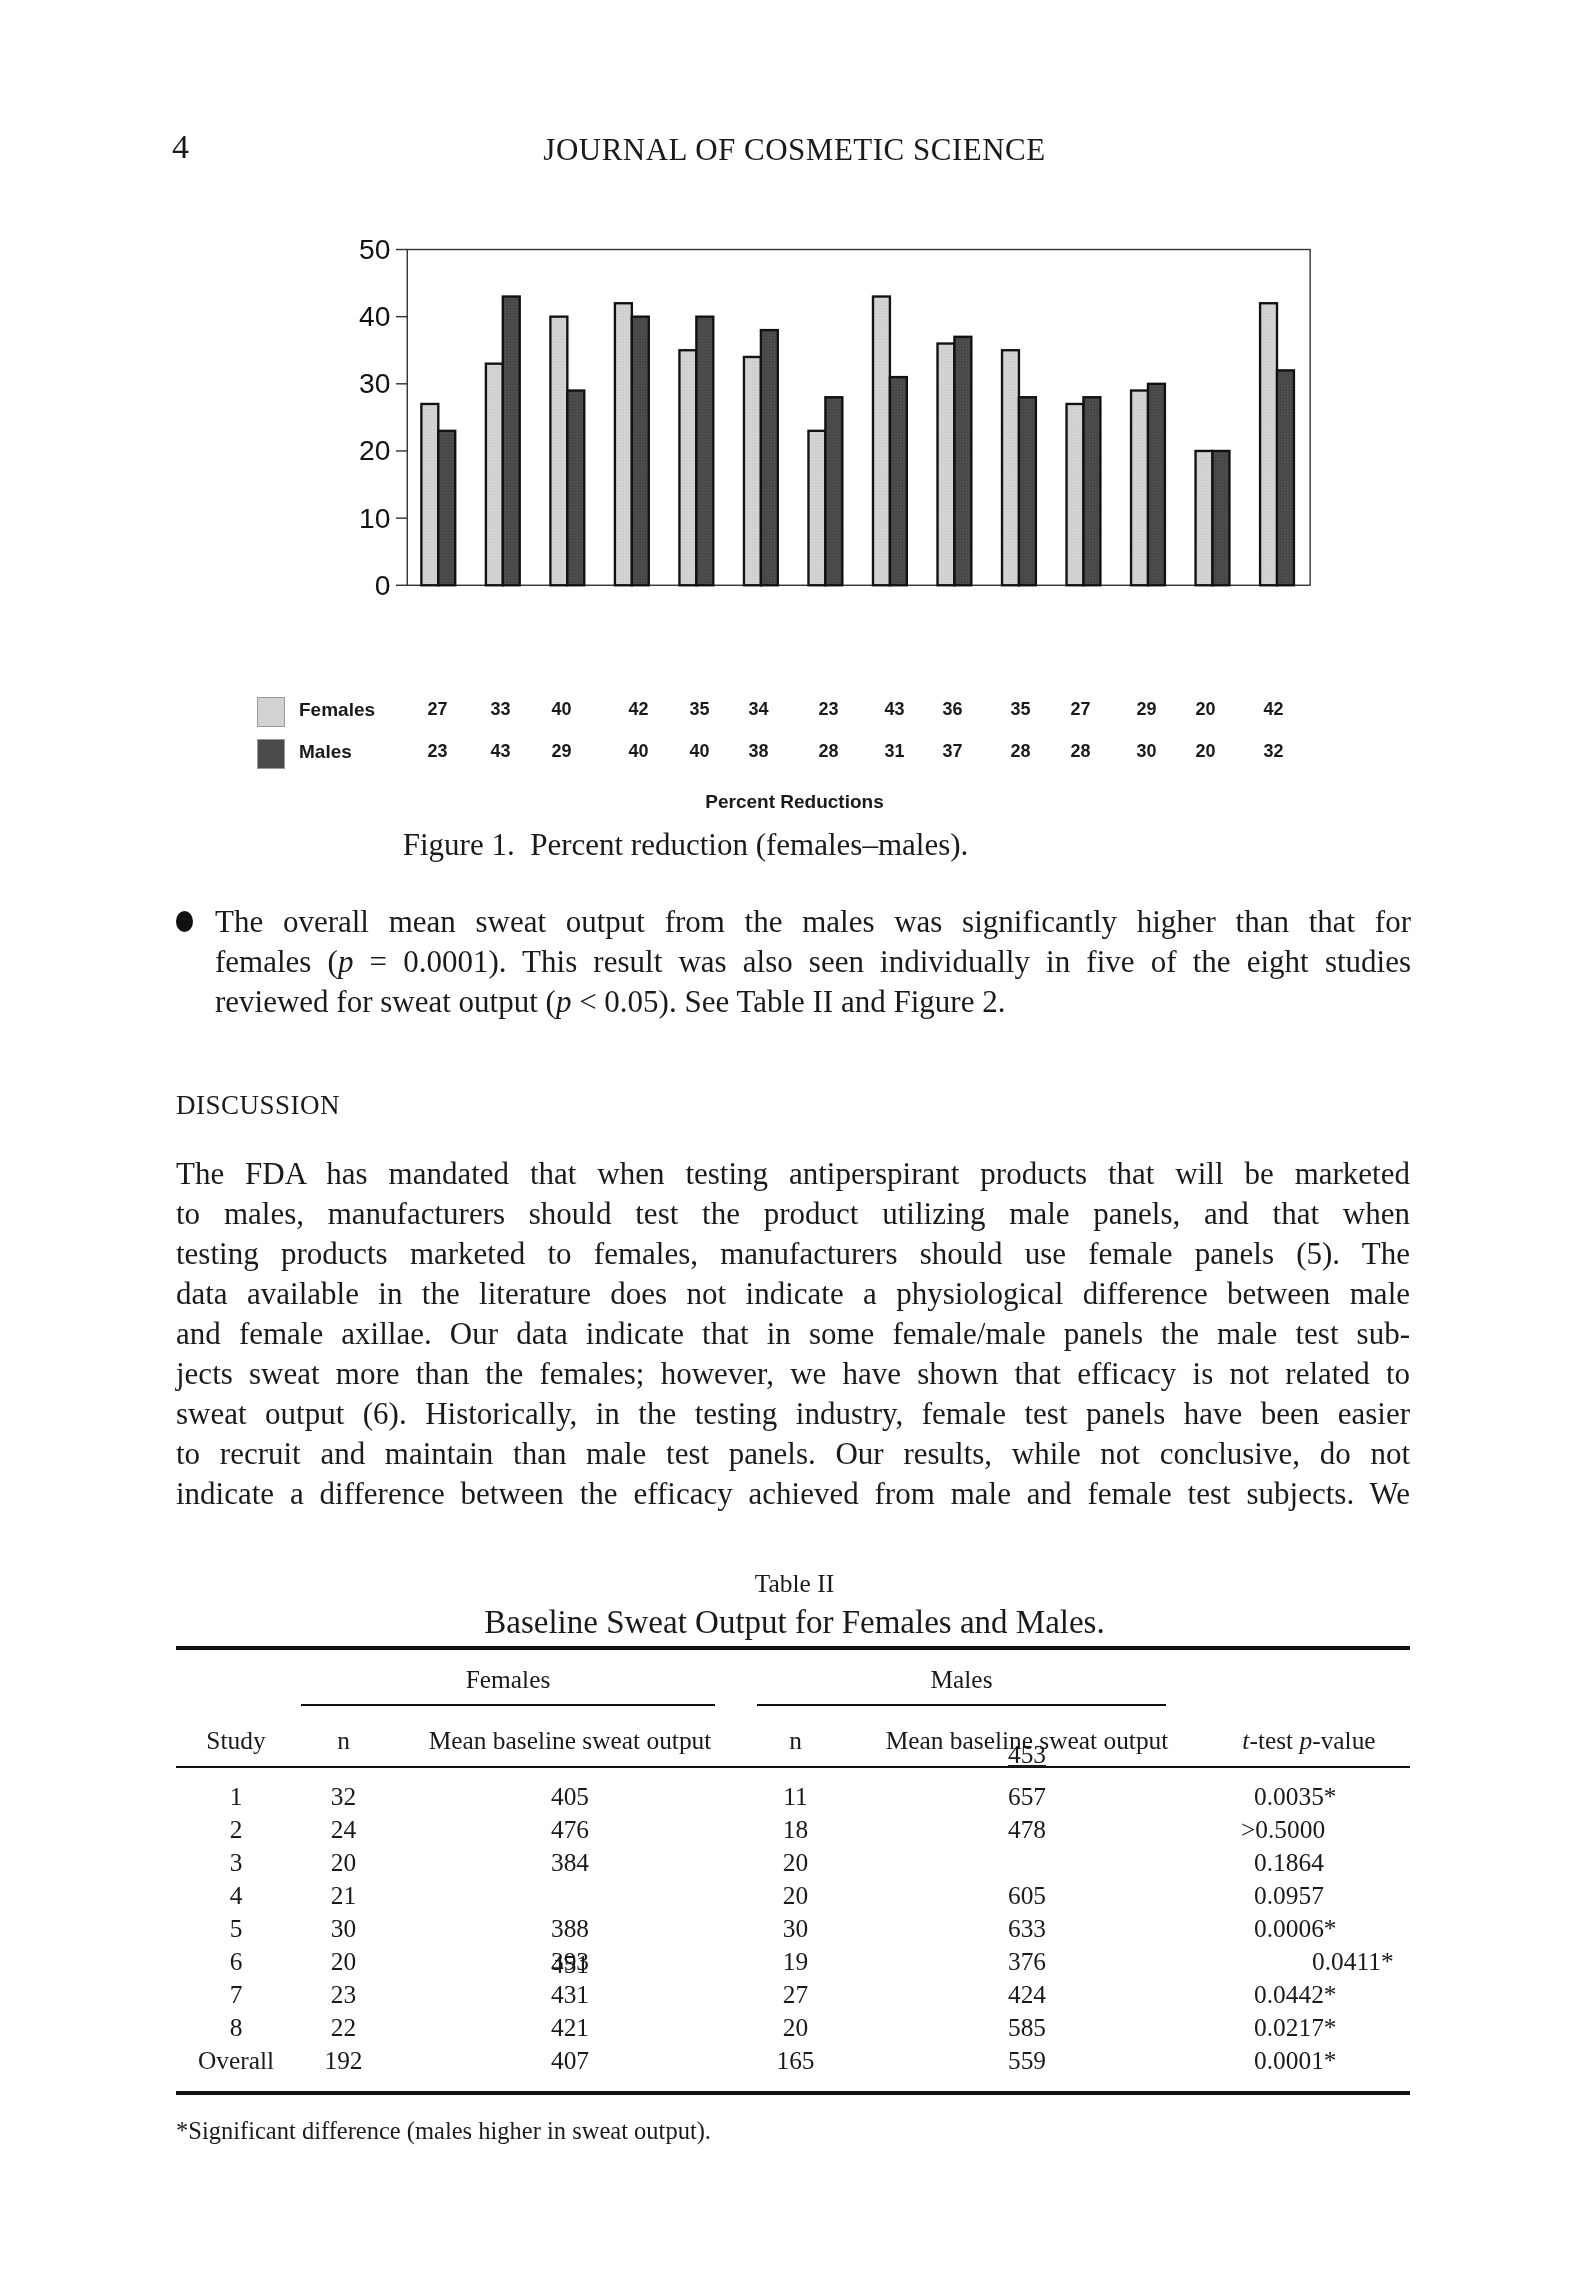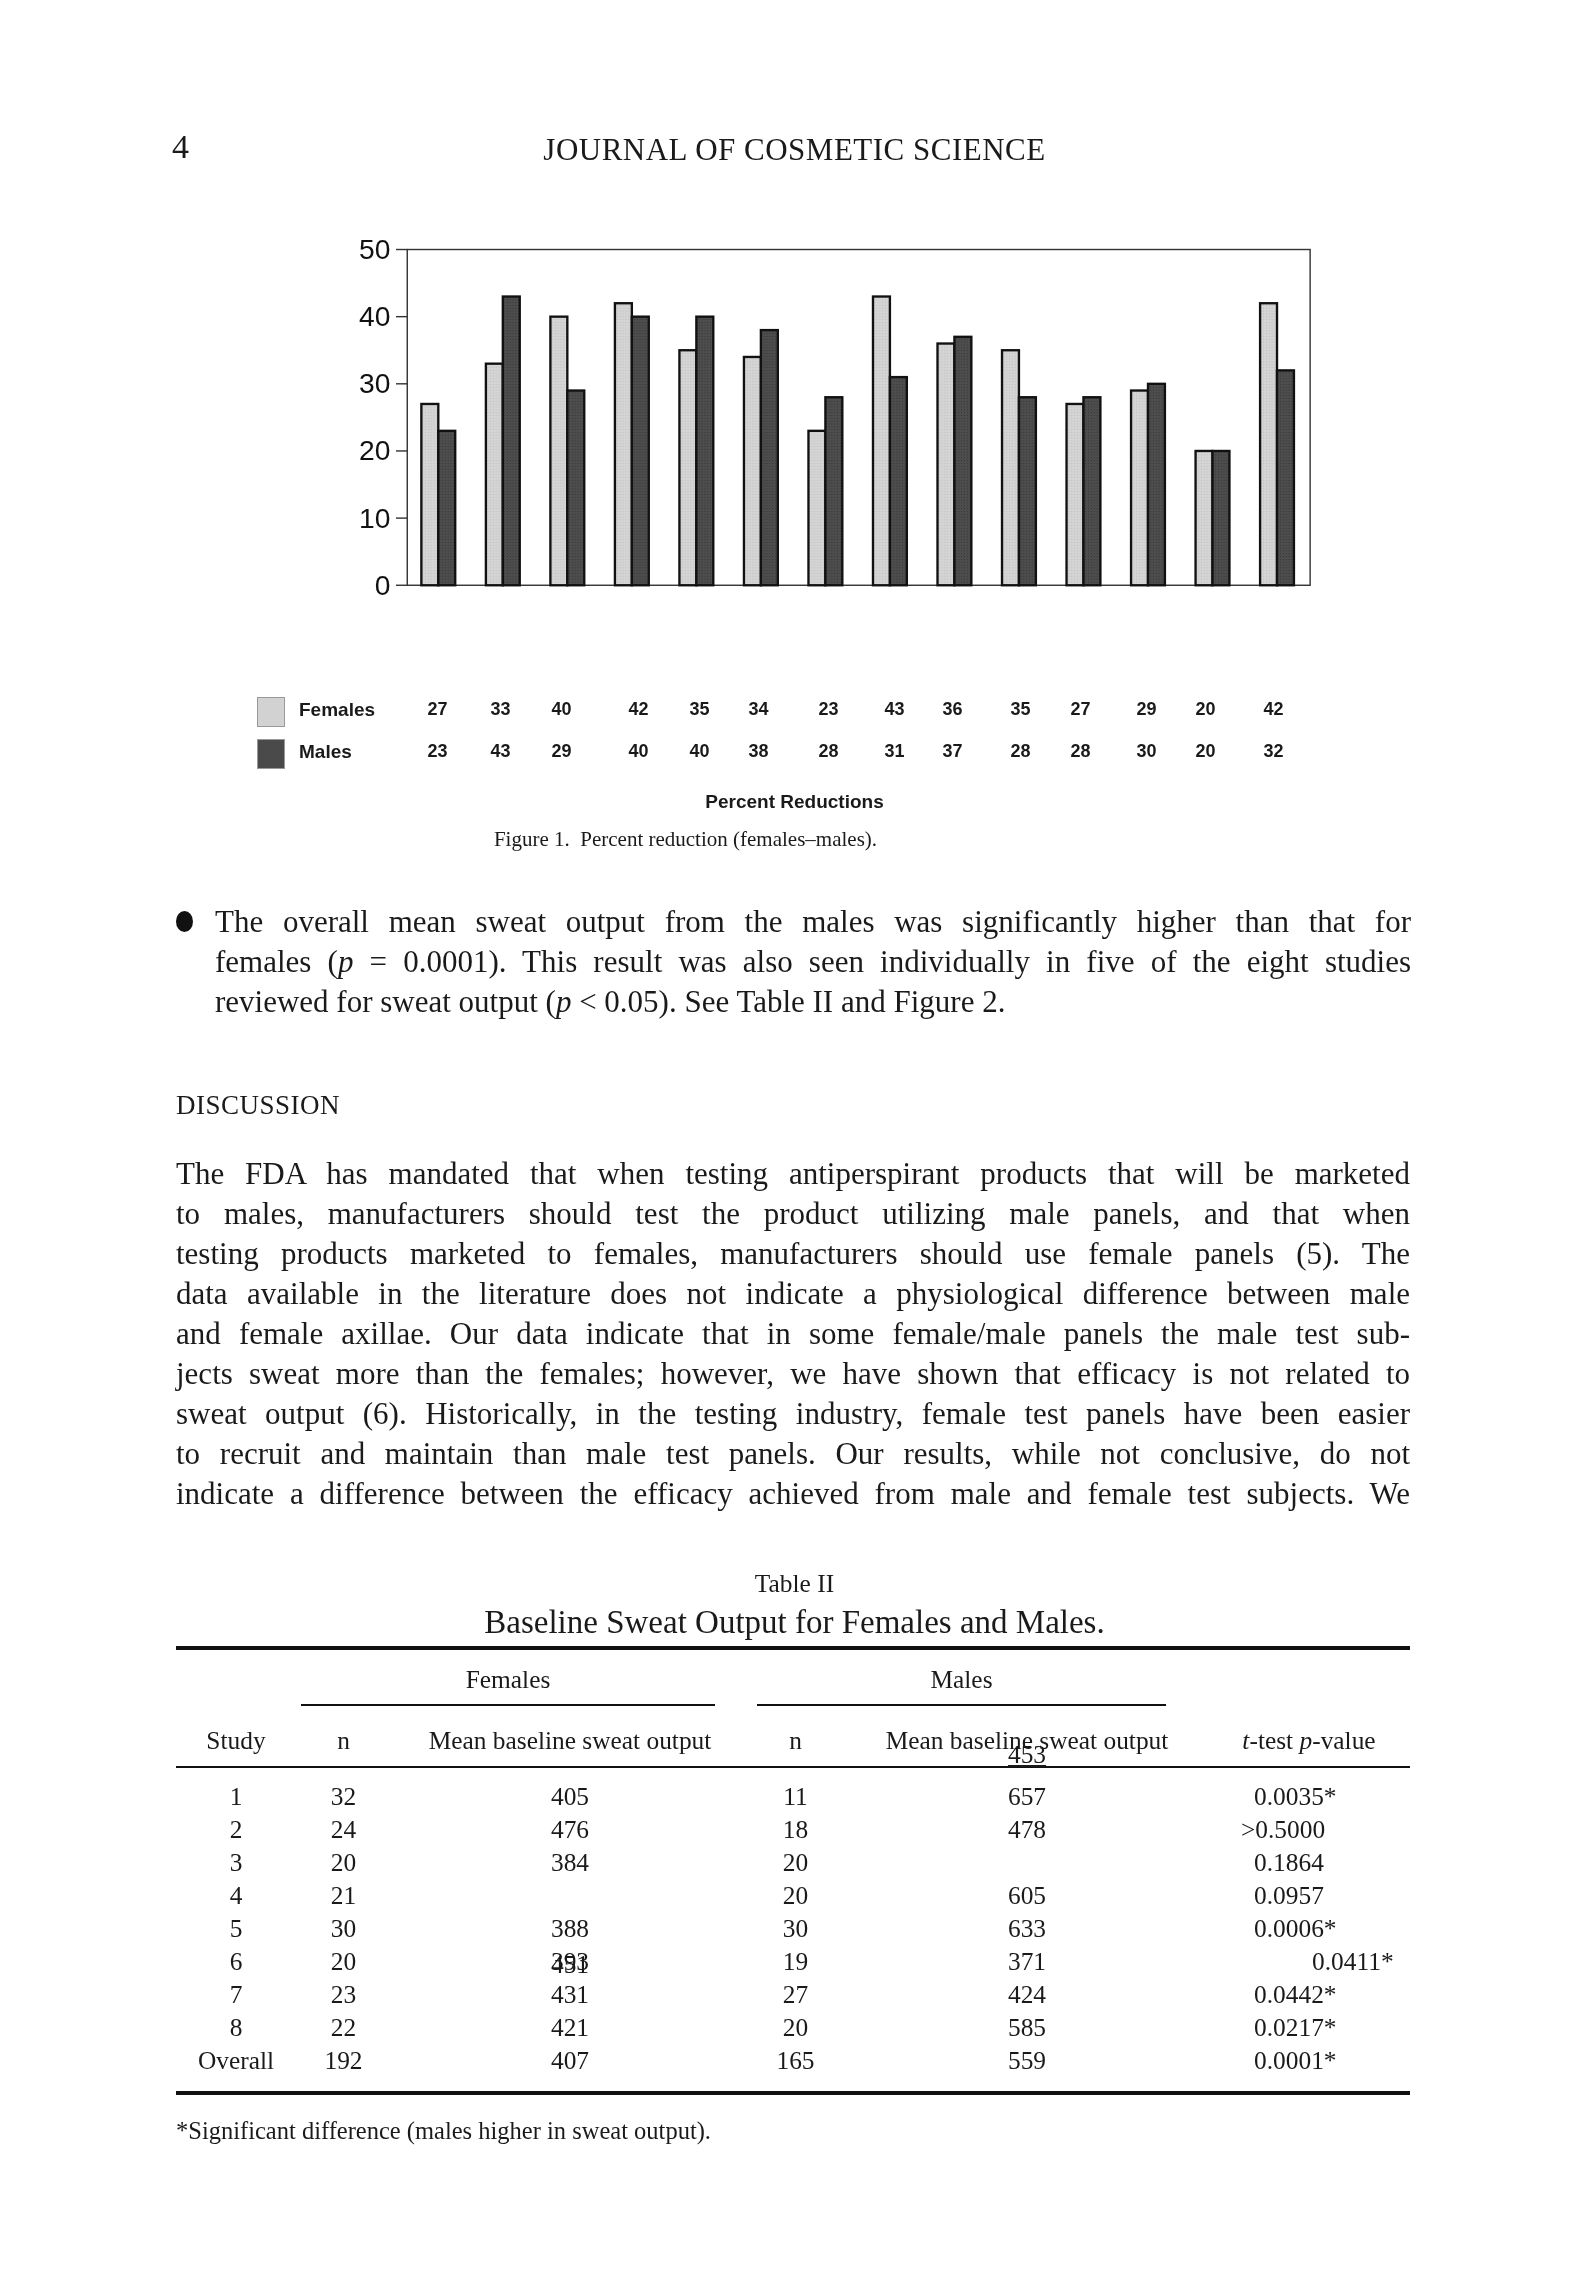--- a/index.html
+++ b/index.html
@@ -13,21 +13,21 @@
 
   #chart { left: 320px; top: 226px; width: 1036px; height: 395px; }
 
   .row-label { font-weight: bold; font-size: 19px; }
   .cell-val { font-weight: bold; font-size: 18px; width: 47px; text-align: center; }
   .swatch { width: 26px; height: 28px; border: 0.9px solid #999; }
   .sw-f { background: #d2d2d2; }
   .sw-m { background: #4a4a4a; }
 
   #x-title { left: 0; width: 1589px; top: 791px; text-align: center; font-weight: bold; font-size: 19px; }
-  #fig-caption { left: 0; width: 1371px; top: 827px; text-align: center; font-size: 21px; }
+  #fig-caption { left: 0; width: 1371px; top: 827px; text-align: center; font-size: 31px; }
 
   .body-text { font-size: 31px; line-height: 40px; text-align: justify; text-align-last: justify; white-space: nowrap; }
   .line { display: block; text-align: justify; text-align-last: justify; }
   .line.last { text-align-last: left; }
 
   #bullet-dot { left: 176px; top: 911px; width: 17px; height: 21px; border-radius: 50%; background: #111; }
   #bullet-text { left: 215px; top: 902px; width: 1196px; }
 
   #discussion-heading { left: 176px; top: 1090px; font-size: 27px; letter-spacing: 0.5px; }
   #discussion-body { left: 176px; top: 1154px; width: 1234px; }
@@ -220,21 +220,21 @@
     <div class="abs serif td" style="left: 184px; width: 104px; top: 1914px; text-align: center;">5</div>
     <div class="abs serif td" style="left: 320px; width: 47px; top: 1914px; text-align: center;">30</div>
     <div class="abs serif td" style="left: 405px; width: 330px; top: 1914px; text-align: center;">388</div>
     <div class="abs serif td" style="left: 772px; width: 47px; top: 1914px; text-align: center;">30</div>
     <div class="abs serif td" style="left: 862px; width: 330px; top: 1914px; text-align: center;">633</div>
     <div class="abs serif td" style="left: 1241px; width: 160px; top: 1914px; text-align: left; padding-left: 13px;">0.0006*</div>
     <div class="abs serif td" style="left: 184px; width: 104px; top: 1947px; text-align: center;">6</div>
     <div class="abs serif td" style="left: 320px; width: 47px; top: 1947px; text-align: center;">20</div>
     <div class="abs serif td" style="left: 405px; width: 330px; top: 1947px; text-align: center;">393</div>
     <div class="abs serif td" style="left: 772px; width: 47px; top: 1947px; text-align: center;">19</div>
-    <div class="abs serif td" style="left: 862px; width: 330px; top: 1947px; text-align: center;">371</div>
+    <div class="abs serif td" style="left: 862px; width: 330px; top: 1947px; text-align: center;">376</div>
     <div class="abs serif td" style="left: 1299px; width: 160px; top: 1947px; text-align: left; padding-left: 13px;">0.0411*</div>
     <div class="abs serif td" style="left: 184px; width: 104px; top: 1980px; text-align: center;">7</div>
     <div class="abs serif td" style="left: 320px; width: 47px; top: 1980px; text-align: center;">23</div>
     <div class="abs serif td" style="left: 405px; width: 330px; top: 1980px; text-align: center;">431</div>
     <div class="abs serif td" style="left: 772px; width: 47px; top: 1980px; text-align: center;">27</div>
     <div class="abs serif td" style="left: 862px; width: 330px; top: 1980px; text-align: center;">424</div>
     <div class="abs serif td" style="left: 1241px; width: 160px; top: 1980px; text-align: left; padding-left: 13px;">0.0442*</div>
     <div class="abs serif td" style="left: 184px; width: 104px; top: 2013px; text-align: center;">8</div>
     <div class="abs serif td" style="left: 320px; width: 47px; top: 2013px; text-align: center;">22</div>
     <div class="abs serif td" style="left: 405px; width: 330px; top: 2013px; text-align: center;">421</div>

